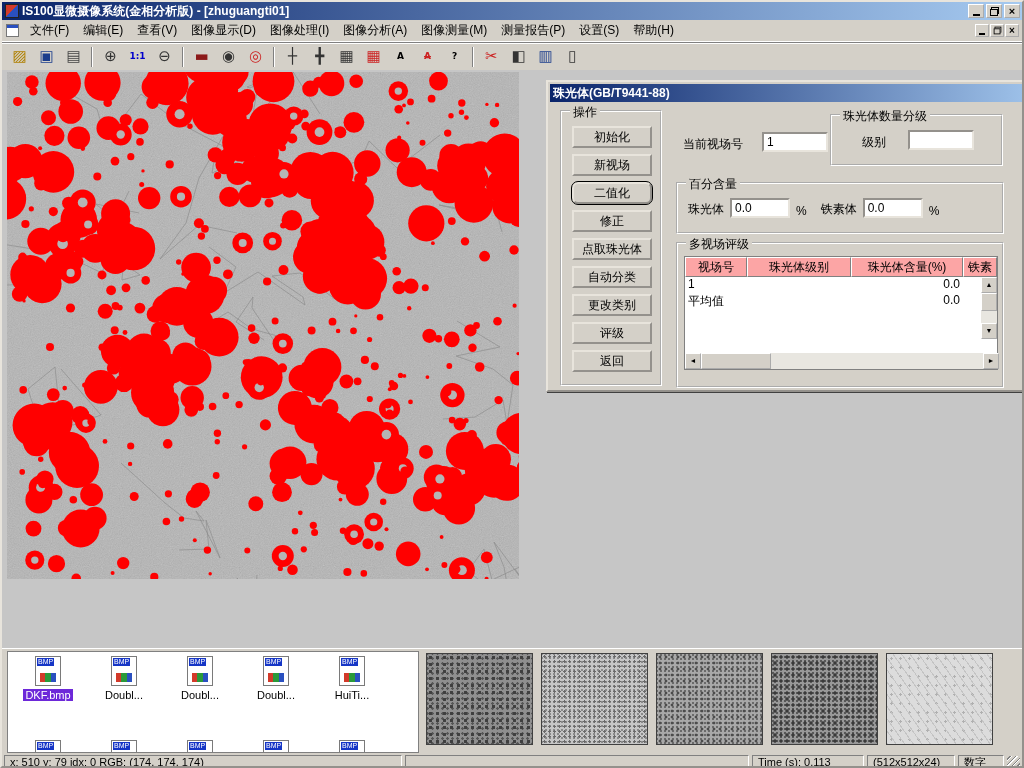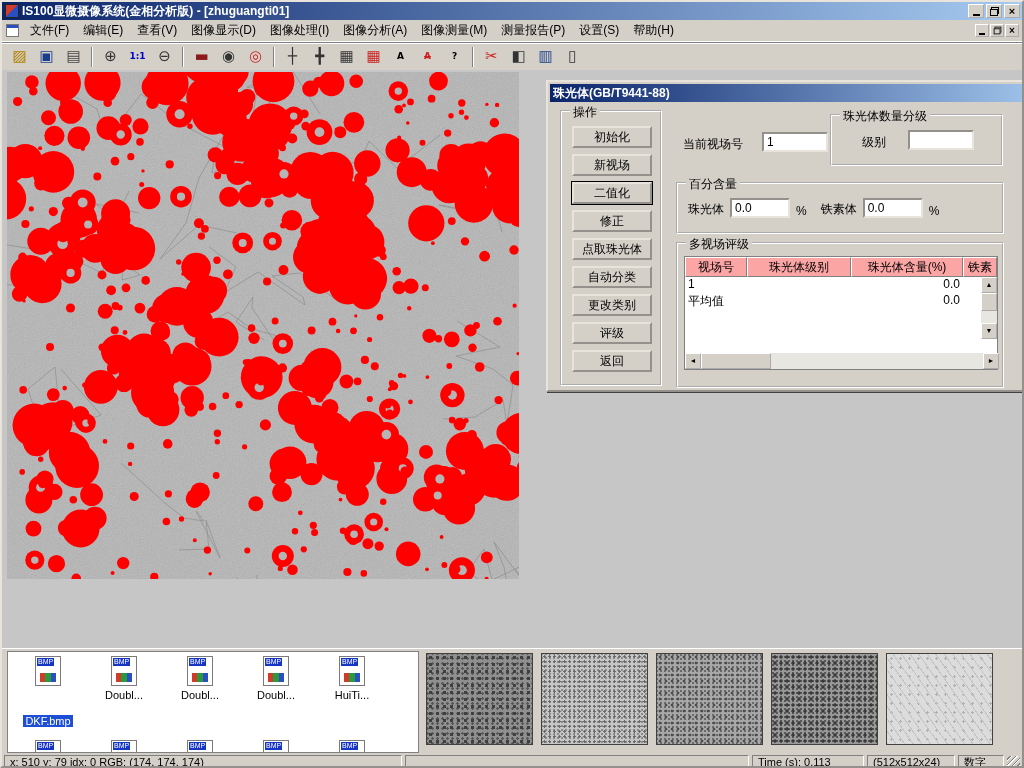--- a/index.html
+++ b/index.html
@@ -59,21 +59,21 @@
   .dlg-title span { color:#fff; font-weight:bold; font-size:12px; flex:1; white-space:nowrap; overflow:hidden; }
   .dlg-close { width:15px; height:13px; background:#d4d0c8; border:1px outset #fff; font-size:10px; font-weight:bold; line-height:11px; padding:0; cursor:default; }
   .dlg-body { position:absolute; left:0; top:20px; right:0; bottom:0; }
 
   .group { position:absolute; border:2px groove #fff; }
   .grouplabel { position:absolute; top:-8px; left:8px; background:#d4d0c8; padding:0 3px; font-size:12px; white-space:nowrap; }
 
   .op-group { left:12px; top:8px; width:102px; height:276px; }
   .opbtns { position:absolute; left:10px; top:14px; width:80px; display:flex; flex-direction:column; gap:6px; }
   .opbtn { height:22px; background:#d4d0c8; border:2px outset #e8e4dc; font-size:12px; padding:0; white-space:nowrap; cursor:default; font-family:inherit; }
-  .opbtn.focused { outline:1px solid #000; outline-offset:0; }
+  .opbtn.focused { outline:1px solid #000; outline-offset:0;border-radius:6px; }
 
   .lbl { position:absolute; font-size:12px; white-space:nowrap; }
   .txt { position:absolute; height:20px; border:2px inset #e8e4dc; background:#fff; font-size:12px; padding:0 3px; font-family:inherit; }
 
   .cur-lbl { left:135px; top:34px; }
   .cur-input { left:214px; top:30px; width:66px; }
 
   .grading-group { left:282px; top:12px; width:173px; height:52px;padding-left:17px; }
   .grading-group .lbl { left:30px; top:18px; }
   .grading-group .txt { left:76px; top:14px; width:66px; }
@@ -108,21 +108,21 @@
   .filebox { position:absolute; left:5px; top:2px; width:412px; height:102px; background:#fff; border:1px solid #808080; overflow:hidden; }
   .filerow { position:absolute; left:2px; display:flex; }
   .filerow1 { top:4px; }
   .filerow2 { top:88px; }
   .fileitem { width:76px; display:flex; flex-direction:column; align-items:center; gap:3px; cursor:default; }
   .bmpicon { width:26px; height:30px; background:#fff; border:1px solid #7a7a7a; position:relative; flex:0 0 auto; }
   .bmpicon:before { content:"BMP"; position:absolute; top:1px; left:1px; font-size:7px; line-height:8px; color:#fff; background:#1636c6; padding:0 1px; }
   .bmpicon:after { content:""; position:absolute; bottom:3px; left:4px; width:16px; height:9px;
     background:linear-gradient(90deg,#d23a2a 0 33%,#2a9a3a 33% 66%,#2a50c0 66% 100%); }
   .filelabel { font-size:11px; padding:0 2px; white-space:nowrap; }
-  .fileitem.selected .filelabel { background:#1d4ed8; color:#fff;margin-top:26px; }
+  .fileitem.selected .filelabel { background:#6d28d9; color:#fff; }
   .thumbs { position:absolute; left:424px; top:4px; display:flex; gap:8px; }
   .thumb { width:107px; height:92px; border:1px solid #404040; flex:0 0 auto; cursor:default; }
   .t0 { background-color:#8f8f8f; background-image:radial-gradient(#3f3f3f 1.4px, transparent 1.9px), radial-gradient(#565656 1px, transparent 1.5px); background-size:7px 7px, 5px 5px; background-position:0 0, 3px 2px; }
   .t1 { background-color:#c6c6c6; background-image:radial-gradient(#6a6a6a 1px, transparent 1.4px), radial-gradient(#8a8a8a .8px, transparent 1.2px); background-size:5px 5px, 4px 4px; background-position:0 0, 2px 2px; }
   .t2 { background-color:#a8a8a8; background-image:radial-gradient(#4c4c4c 1.2px, transparent 1.7px), radial-gradient(#6a6a6a 1px, transparent 1.4px); background-size:6px 6px, 4px 4px; background-position:0 0, 2px 3px; }
   .t3 { background-color:#989898; background-image:radial-gradient(#3a3a3a 1.4px, transparent 1.9px), radial-gradient(#575757 1px, transparent 1.5px); background-size:6px 6px, 4px 4px; background-position:0 0, 3px 1px; }
   .t4 { background-color:#dcdcdc; background-image:repeating-linear-gradient(55deg,#c4c4c4 0 1px, transparent 1px 7px), radial-gradient(#b0b0b0 1px, transparent 1.4px); background-size:auto, 9px 9px; }
 
   
   .statusbar { position:absolute; left:0; top:752px; right:0; height:16px; background:#d4d0c8;

